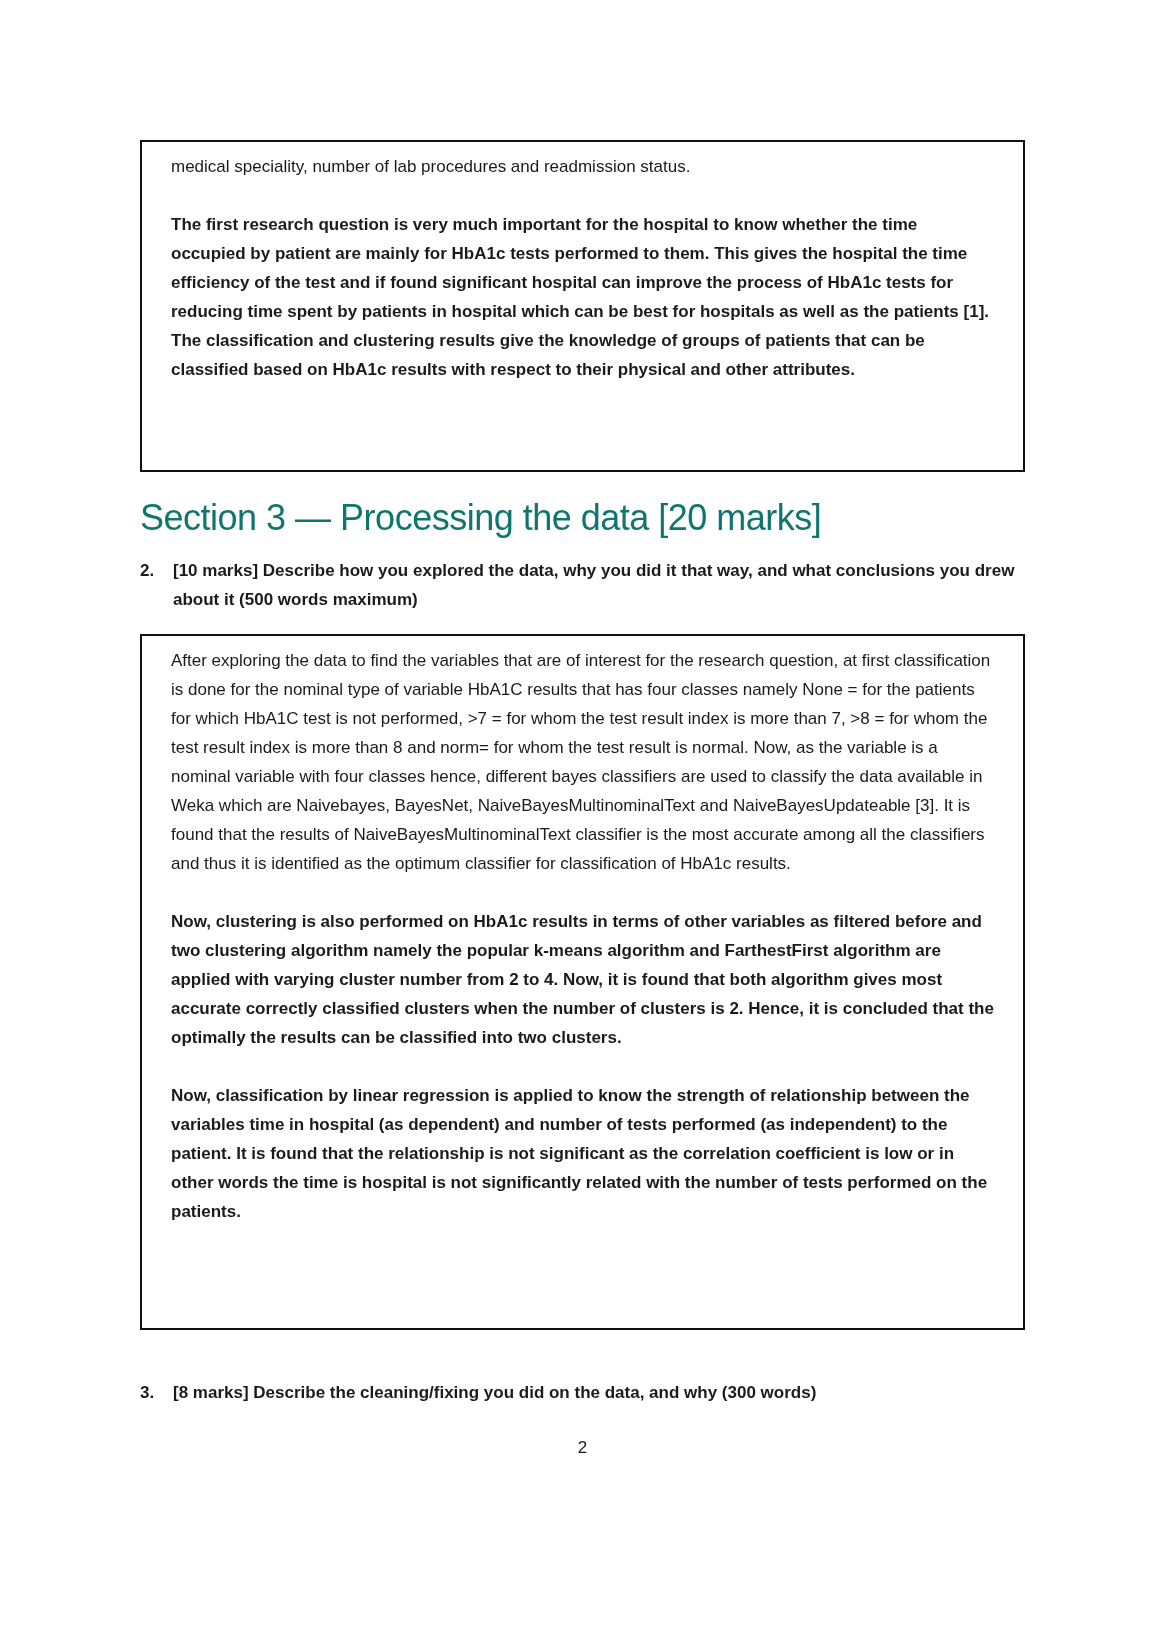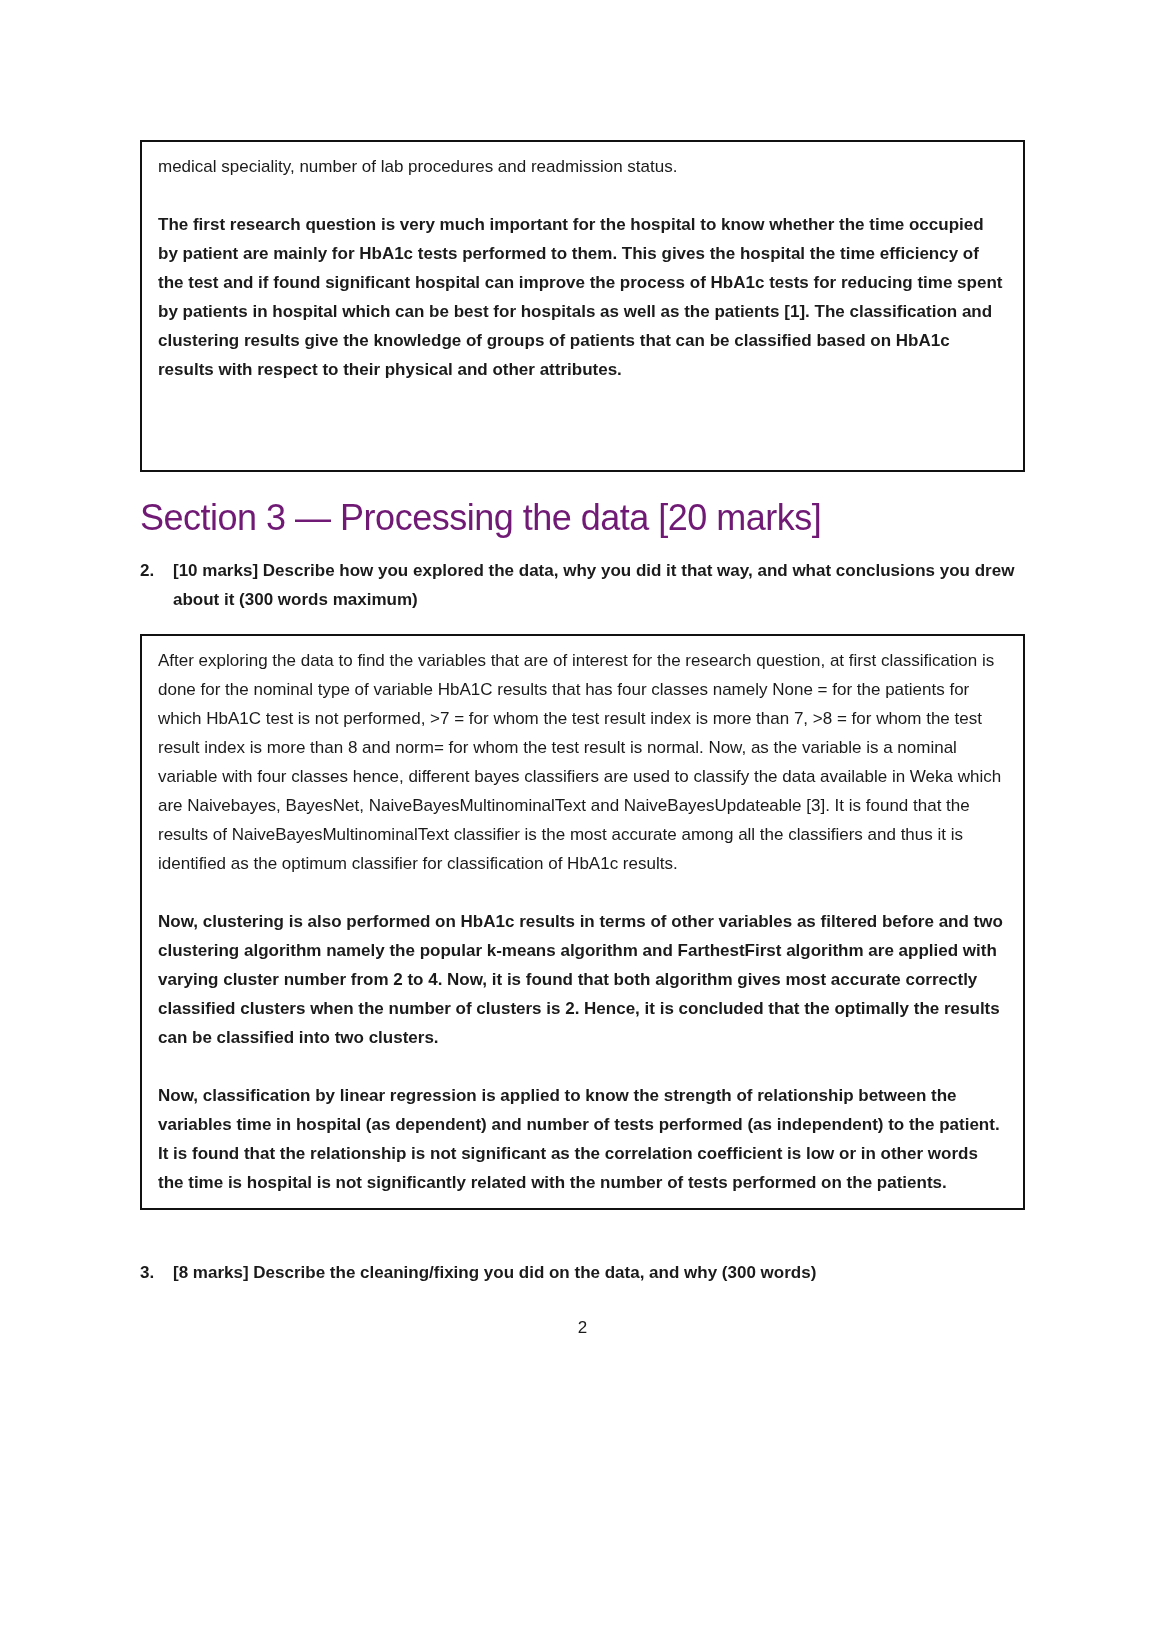--- a/index.html
+++ b/index.html
@@ -15,45 +15,45 @@
     position: relative;
     overflow: hidden;
   }
   .content {
     margin-left: 140px;
     width: 885px;
   }
   .textbox {
     border: 2px solid #111111;
     box-sizing: border-box;
-    padding: 10px 16px;
+    padding: 10px 29px;
   }
   .box-intro {
     margin-top: 140px;
     height: 332px;
   }
   .box-answer {
     margin-top: 20px;
-    height: 576px;
+    height: 696px;
   }
   .textbox p {
     margin: 0;
     font-size: 17px;
     line-height: 29px;
   }
   .textbox p + p {
     margin-top: 29px;
     font-weight: bold;
   }
   h1.section-heading {
     margin: 24px 0 0 0;
     font-size: 36px;
     font-weight: 400;
     line-height: 44px;
-    color: #701a75;
+    color: #0f766e;
     letter-spacing: -0.5px;
     white-space: nowrap;
   }
   p.evidence {
     margin: 26px 0 0 0;
     font-size: 17px;
     line-height: 29px;
   }
   .qitem {
     display: flex;
@@ -87,21 +87,21 @@
   <div class="textbox box-intro">
     <p>medical speciality, number of lab procedures and readmission status.</p>
     <p>The first research question is very much important for the hospital to know whether the time occupied by patient are mainly for HbA1c tests performed to them. This gives the hospital the time efficiency of the test and if found significant hospital can improve the process of HbA1c tests for reducing time spent by patients in hospital which can be best for hospitals as well as the patients [1]. The classification and clustering results give the knowledge of groups of patients that can be classified based on HbA1c results with respect to their physical and other attributes.</p>
   </div>
 
   <h1 class="section-heading">Section 3 — Processing the data [20 marks]</h1>
 
 
   <div class="qitem">
     <span class="qnum">2.</span>
-    <span class="qtext">[10 marks] Describe how you explored the data, why you did it that way, and what conclusions you drew about it (300 words maximum)</span>
+    <span class="qtext">[10 marks] Describe how you explored the data, why you did it that way, and what conclusions you drew about it (500 words maximum)</span>
   </div>
 
   <div class="textbox box-answer">
     <p>After exploring the data to find the variables that are of interest for the research question, at first classification is done for the nominal type of variable HbA1C results that has four classes namely None = for the patients for which HbA1C test is not performed, &gt;7 = for whom the test result index is more than 7, &gt;8 = for whom the test result index is more than 8 and norm= for whom the test result is normal. Now, as the variable is a nominal variable with four classes hence, different bayes classifiers are used to classify the data available in Weka which are Naivebayes, BayesNet, NaiveBayesMultinominalText and NaiveBayesUpdateable [3]. It is found that the results of NaiveBayesMultinominalText classifier is the most accurate among all the classifiers and thus it is identified as the optimum classifier for classification of HbA1c results.</p>
     <p>Now, clustering is also performed on HbA1c results in terms of other variables as filtered before and two clustering algorithm namely the popular k-means algorithm and FarthestFirst algorithm are applied with varying cluster number from 2 to 4. Now, it is found that both algorithm gives most accurate correctly classified clusters when the number of clusters is 2. Hence, it is concluded that the optimally the results can be classified into two clusters.</p>
     <p>Now, classification by linear regression is applied to know the strength of relationship between the variables time in hospital (as dependent) and number of tests performed (as independent) to the patient. It is found that the relationship is not significant as the correlation coefficient is low or in other words the time is hospital is not significantly related with the number of tests performed on the patients.</p>
   </div>
 
   <div class="qitem q3">
     <span class="qnum">3.</span>

